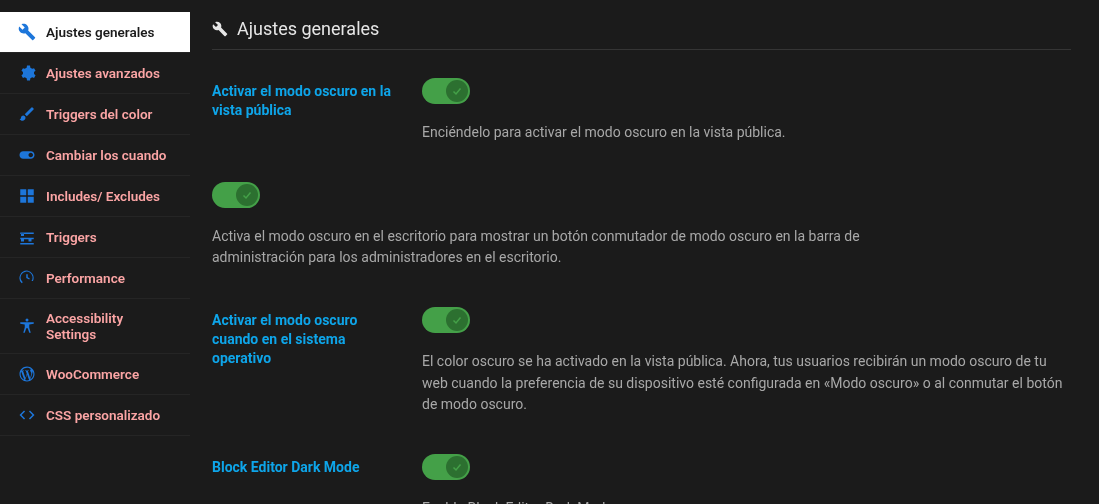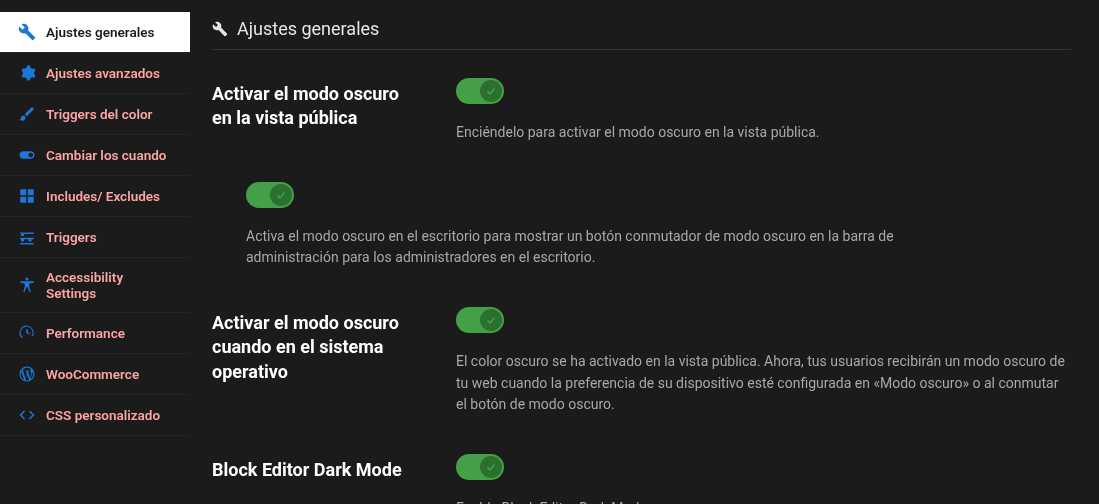--- a/index.html
+++ b/index.html
@@ -75,29 +75,28 @@
   }
 
   .setting-row {
     display: flex;
     align-items: flex-start;
     margin-bottom: 38px;
   }
   .setting-label {
     width: 210px;
     padding-right: 18px;
-    font-size: 18px;
+    font-size: 14px;
     font-weight: 700;
-    color: #ffffff;
+    color: #0ea5e9;
     line-height: 1.35;
     padding-top: 4px;
   }
   .setting-body {
     flex: 1;
-    margin-left: 34px;
   }
   .setting-desc {
     margin-top: 14px;
     font-size: 14px;
     color: #a8a8a8;
     line-height: 1.55;
     max-width: 650px;
   }
 
   
@@ -190,33 +189,33 @@
           <path d="M3 17h6v2H3zm0-7h12v2H3zm0-7h18v2H3zM15 17h6v2h-6zm-6-7h12v2H9z" fill="none"></path>
           <path d="M4 18h4v-3H4v3zM4 10.5h4v-3H4v3zM3 6h18v2H3zm0 7h18v2H3zm0 7h18v2H3zM14 18h4v-3h-4v3z"></path>
         </svg>
     </span>
     <span>Triggers</span>
   </div>
 
   <div class="sidebar-item">
     <span class="icon">
       <svg viewBox="0 0 24 24">
+          <path d="M12 2a10 10 0 00-7.07 17.07l1.41-1.41A8 8 0 1118 16h2A10 10 0 0012 2zm1 5h-2v5l4 2 .75-1.23L13 11z"></path>
+        </svg>
+    </span>
+    <span>Performance</span>
+  </div>
+
+  <div class="sidebar-item">
+    <span class="icon">
+      <svg viewBox="0 0 24 24">
           <path d="M12 2a2 2 0 110 4 2 2 0 010-4zm9 5H3v2l6 1v4l-2 7h2l2-6h2l2 6h2l-2-7v-4l6-1z"></path>
         </svg>
     </span>
     <span>Accessibility Settings</span>
-  </div>
-
-  <div class="sidebar-item">
-    <span class="icon">
-      <svg viewBox="0 0 24 24">
-          <path d="M12 2a10 10 0 00-7.07 17.07l1.41-1.41A8 8 0 1118 16h2A10 10 0 0012 2zm1 5h-2v5l4 2 .75-1.23L13 11z"></path>
-        </svg>
-    </span>
-    <span>Performance</span>
   </div>
 
   <div class="sidebar-item">
     <span class="icon">
       <svg viewBox="0 0 24 24">
           <path d="M12 2C6.49 2 2 6.49 2 12s4.49 10 10 10 10-4.49 10-10S17.51 2 12 2zM3.5 12c0-1.23.26-2.4.74-3.45L8.3 19.6A8.5 8.5 0 013.5 12zm8.5 8.5c-.83 0-1.64-.12-2.4-.35l2.55-7.4 2.61 7.16c.02.04.04.08.06.12-.89.31-1.83.47-2.82.47zm1.17-12.49c.51-.03.97-.08.97-.08.46-.05.41-.73-.05-.7 0 0-1.38.11-2.27.11-.84 0-2.24-.11-2.24-.11-.46-.03-.51.67-.05.7 0 0 .43.05.89.08l1.32 3.63-1.86 5.58-3.1-9.21c.51-.03.97-.08.97-.08.46-.05.4-.73-.05-.7 0 0-1.38.11-2.27.11h-.54A8.49 8.49 0 0112 3.5c2.21 0 4.22.84 5.74 2.22h-.11c-.84 0-1.43.73-1.43 1.51 0 .7.4 1.3.84 2 .32.57.7 1.3.7 2.35 0 .73-.28 1.57-.65 2.75l-.85 2.84-3.07-9.16zm3.1 11.34l2.6-7.5c.48-1.21.65-2.18.65-3.05 0-.31-.02-.6-.06-.87a8.46 8.46 0 011.04 4.07c0 3.13-1.7 5.87-4.23 7.35z"></path>
         </svg>
     </span>
     <span>WooCommerce</span>
   </div>

